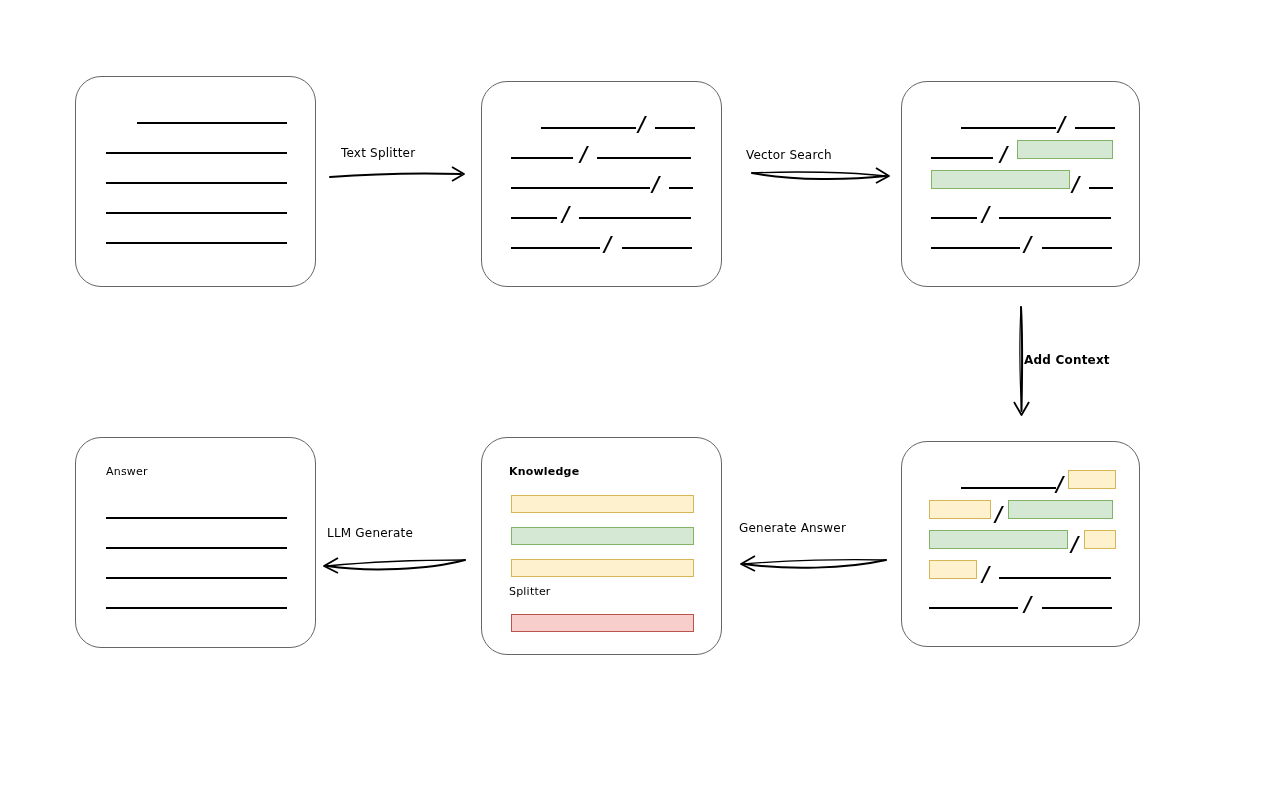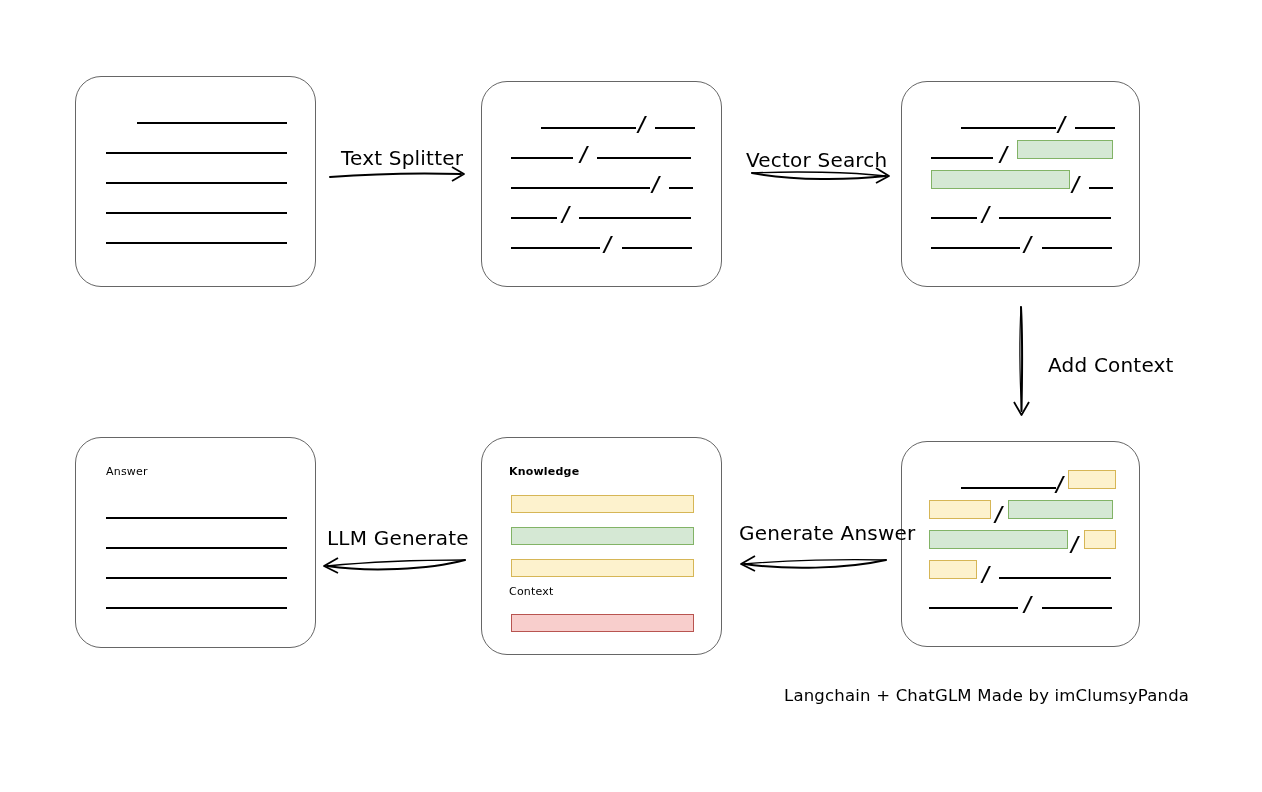--- a/index.html
+++ b/index.html
@@ -47,21 +47,21 @@
   }
   .bar {
     position: absolute;
     box-sizing: border-box;
     border-width: 1.3px;
     border-style: solid;
   }
   .arrow-label {
     position: absolute;
     font-family: "DejaVu Sans", sans-serif;
-    font-size: 20px;
+    font-size: 12px;
     color: #000000;
     white-space: nowrap;
     letter-spacing: 0.2px;
   }
   .arrow-svg {
     position: absolute;
     overflow: visible;
   }
   .footer-note {
     position: absolute;
@@ -148,21 +148,21 @@
 
   <div class="rule" style="left:929px; top:607px; width:89px;"></div>
   <div class="slash" style="left:1024px; top:594px;">/</div>
   <div class="rule" style="left:1042px; top:607px; width:70px;"></div>
 
   <div class="box" style="left:481px; top:437px; width:241px; height:218px;"></div>
   <div class="box-title" style="left:509px; top:465px;font-weight:bold;">Knowledge</div>
   <div class="bar" style="left:511px; top:495px; width:183px; height:18px; background:#fdf2cd; border-color:#d6b656;"></div>
   <div class="bar" style="left:511px; top:527px; width:183px; height:18px; background:#d5e8d4; border-color:#82b366;"></div>
   <div class="bar" style="left:511px; top:559px; width:183px; height:18px; background:#fdf2cd; border-color:#d6b656;"></div>
-  <div class="box-title" style="left:509px; top:585px;">Context</div>
+  <div class="box-title" style="left:509px; top:585px;">Splitter</div>
   <div class="bar" style="left:511px; top:614px; width:183px; height:18px; background:#f8cecc; border-color:#b85450;"></div>
 
   <div class="box" style="left:75px; top:437px; width:241px; height:211px;"></div>
   <div class="box-title" style="left:106px; top:465px;">Answer</div>
   <div class="rule" style="left:106px; top:517px; width:181px;"></div>
   <div class="rule" style="left:106px; top:547px; width:181px;"></div>
   <div class="rule" style="left:106px; top:577px; width:181px;"></div>
   <div class="rule" style="left:106px; top:607px; width:181px;"></div>
 
   <div class="arrow-label" style="left:341px; top:146px;">Text Splitter</div>
@@ -171,36 +171,35 @@
     <path d="M122,12 L134,19 L122,26" stroke="#000" stroke-width="1.8" fill="none" stroke-linejoin="round"></path>
   </svg>
 
   <div class="arrow-label" style="left:746px; top:148px;text-align:right;">Vector Search</div>
   <svg class="arrow-svg" style="left:750px; top:155px;" width="145" height="35" viewBox="0 0 145 35">
     <path d="M2,18 C45,26 100,25 136,21" stroke="#000" stroke-width="2" fill="none" stroke-linecap="round"></path>
     <path d="M2,18 C45,16 100,17 136,21" stroke="#000" stroke-width="1.4" fill="none" stroke-linecap="round"></path>
     <path d="M126,13 L139,21 L126,28" stroke="#000" stroke-width="1.8" fill="none" stroke-linejoin="round"></path>
   </svg>
 
-  <div class="arrow-label" style="left:1048px; top:353px;">Add Context</div>
+  <div class="arrow-label" style="left:1024px; top:353px;font-weight:bold;">Add Context</div>
   <svg class="arrow-svg" style="left:1010px; top:305px;" width="35" height="118" viewBox="0 0 35 118">
     <path d="M11,2 C13,38 12,76 11.5,106" stroke="#000" stroke-width="2" fill="none" stroke-linecap="round"></path>
     <path d="M11,2 C9,38 10,76 11.5,106" stroke="#000" stroke-width="1.2" fill="none" stroke-linecap="round"></path>
     <path d="M4,97 L11.5,110 L19,97" stroke="#000" stroke-width="1.8" fill="none" stroke-linejoin="round"></path>
   </svg>
 
   <div class="arrow-label" style="left:739px; top:521px;">Generate Answer</div>
   <svg class="arrow-svg" style="left:736px; top:546px;" width="155" height="32" viewBox="0 0 155 32">
     <path d="M150,14 C110,23 50,24 8,18" stroke="#000" stroke-width="2" fill="none" stroke-linecap="round"></path>
     <path d="M150,14 C110,13 50,14 8,18" stroke="#000" stroke-width="1.3" fill="none" stroke-linecap="round"></path>
     <path d="M19,10 L5,18 L19,25" stroke="#000" stroke-width="1.8" fill="none" stroke-linejoin="round"></path>
   </svg>
 
   <div class="arrow-label" style="left:327px; top:526px;">LLM Generate</div>
   <svg class="arrow-svg" style="left:318px; top:548px;" width="152" height="32" viewBox="0 0 152 32">
     <path d="M147,12 C110,22 50,24 9,18" stroke="#000" stroke-width="2" fill="none" stroke-linecap="round"></path>
     <path d="M147,12 C110,12 50,14 9,18" stroke="#000" stroke-width="1.3" fill="none" stroke-linecap="round"></path>
     <path d="M20,10 L6,18 L20,25" stroke="#000" stroke-width="1.8" fill="none" stroke-linejoin="round"></path>
   </svg>
 
-  <div class="footer-note" style="left:784px; top:686px;">Langchain + ChatGLM Made by imClumsyPanda</div>
 
 </div>
 
 </body></html>

